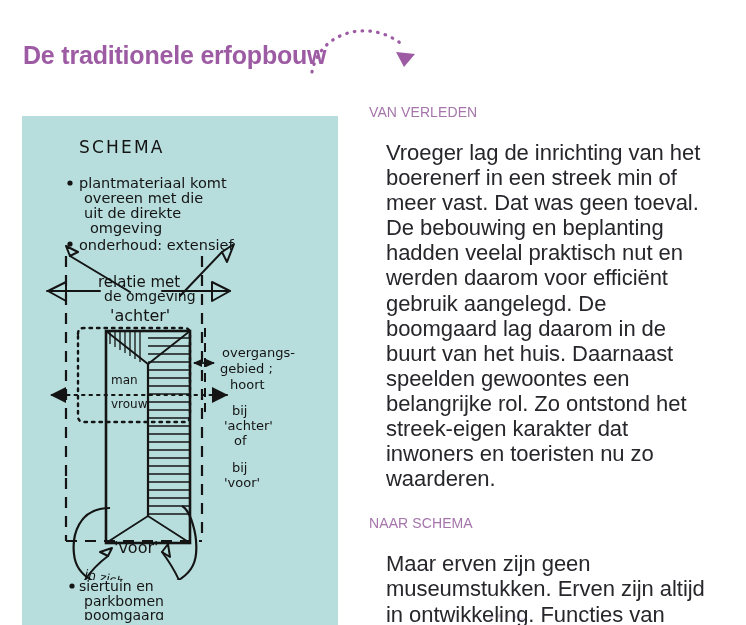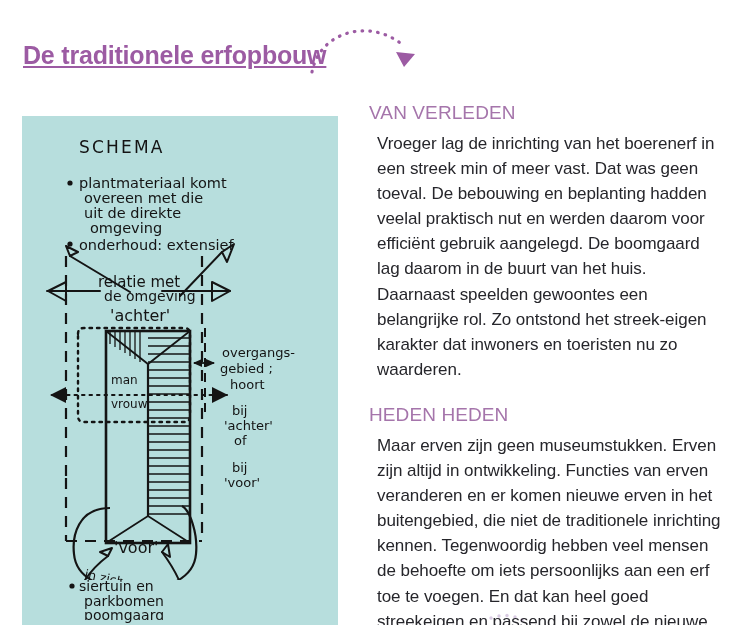--- a/index.html
+++ b/index.html
@@ -19,21 +19,20 @@
   
   #page-title {
     position: absolute;
     left: 23px;
     top: 41px;
     font-size: 25px;
     font-weight: bold;
     color: #9c5ba3;
     letter-spacing: -0.2px;
     white-space: nowrap;
-    text-decoration: underline;
   }
 
   
   #title-arc {
     position: absolute;
     left: 300px;
     top: 14px;
     width: 140px;
     height: 62px;
     pointer-events: none;
@@ -69,31 +68,31 @@
 
   
   #text-column {
     position: absolute;
     left: 369px;
     top: 102px;
     width: 362px;
   }
   .section-heading {
     color: #a575ab;
-    font-size: 19px;
+    font-size: 14px;
     line-height: 21px;
     letter-spacing: 0.1px;
     margin: 0 0 2px 0;
     font-weight: normal;
   }
   .section-body {
     color: #26262b;
-    font-size: 17px;
+    font-size: 22px;
     line-height: 25.1px;
-    margin: 8px;
+    margin: 17px;
     letter-spacing: -0.05px;
   }
   .section-block + .section-block {
     margin-top: 22px;
   }
 
   
   .hand {
     font-family: "DejaVu Sans", sans-serif;
     fill: #141414;
@@ -266,17 +265,17 @@
 </svg>
 
 <div id="text-column">
 
   <div class="section-block">
     <div class="section-heading">VAN VERLEDEN</div>
     <p class="section-body">Vroeger lag de inrichting van het boerenerf in een streek min of meer vast. Dat was geen toeval. De bebouwing en beplanting hadden veelal praktisch nut en werden daarom voor efficiënt gebruik aangelegd. De boomgaard lag daarom in de buurt van het huis. Daarnaast speelden gewoontes een belangrijke rol. Zo ontstond het streek-eigen karakter dat inwoners en toeristen nu zo waarderen.</p>
   </div>
 
   <div class="section-block">
-    <div class="section-heading">HEDEN HEDEN</div>
+    <div class="section-heading">NAAR SCHEMA</div>
     <p class="section-body">Maar erven zijn geen museumstukken. Erven zijn altijd in ontwikkeling. Functies van erven veranderen en er komen nieuwe erven in het buitengebied, die niet de traditionele inrichting kennen. Tegenwoordig hebben veel mensen de behoefte om iets persoonlijks aan een erf toe te voegen. En dat kan heel goed streekeigen en passend bij zowel de nieuwe functie als het Sallandse landschap..</p>
   </div>
 
 </div>
 
 </body></html>

